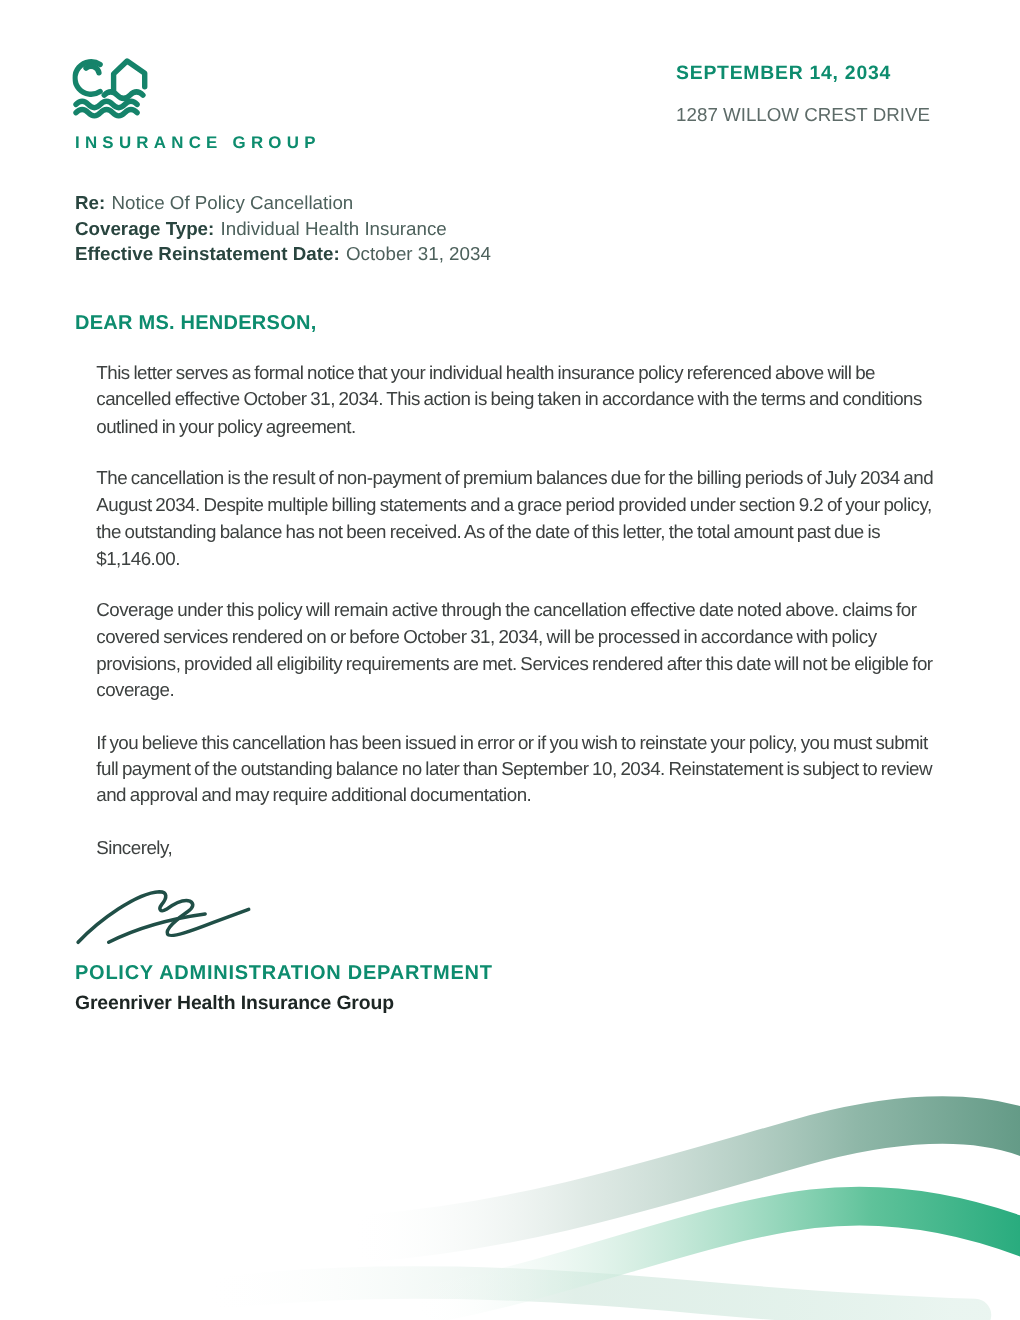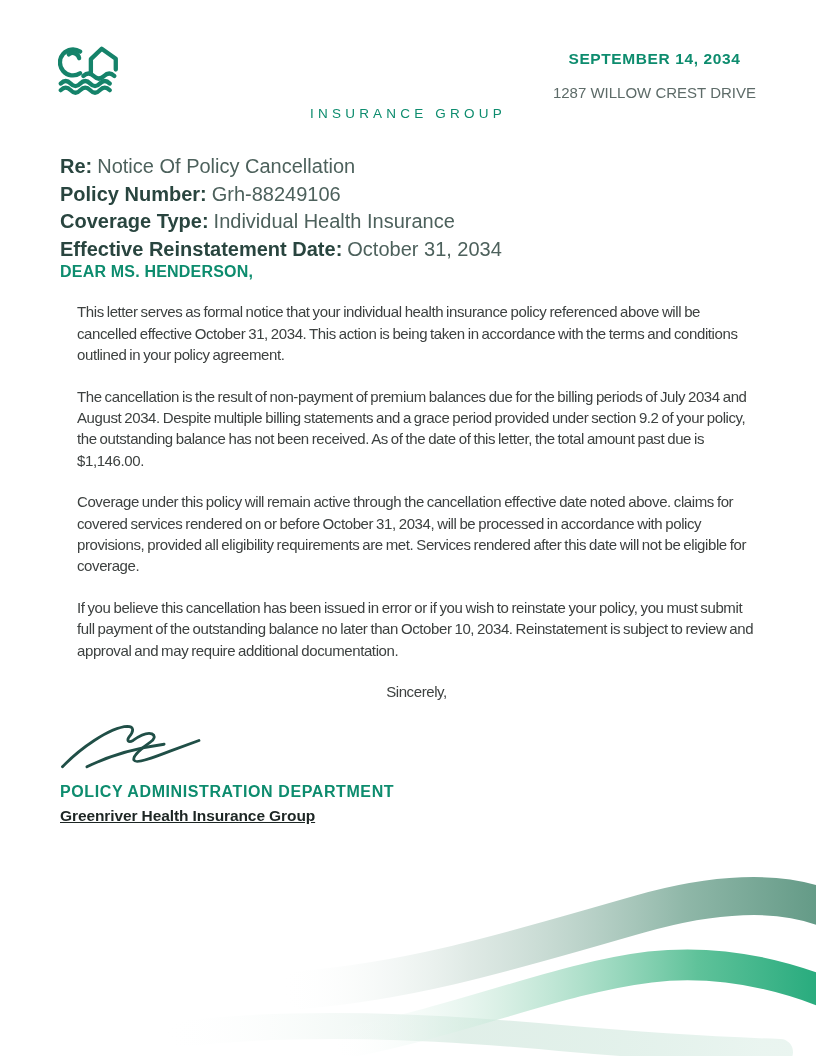--- a/index.html
+++ b/index.html
@@ -14,59 +14,59 @@
   .content{position:relative;padding:0 60px;z-index:2;}
 
   
   .letterhead{position:relative;padding-top:42px;}
   .logo-icon{display:block;width:62px;height:54px;margin-left:-2px;}
   .brand{
     font-size:29px;font-weight:800;color:#1c4a43;
     line-height:1.1;letter-spacing:.3px;margin-top:9px;
   }
   .tagline{
-    font-size:13.5px;font-weight:400;color:#0d8c6e;
-    letter-spacing:4.2px;margin-top:10px;text-align:center;
+    font-size:13.5px;font-weight:700;color:#0d8c6e;
+    letter-spacing:4.2px;margin-top:10px;
   }
-  .addr-block{position:absolute;top:50px;right:0;text-align:center;}
+  .addr-block{position:absolute;top:50px;right:12px;text-align:left;}
   .date-line{
     font-size:15.5px;font-weight:800;color:#0d8c6e;
     letter-spacing:.6px;margin-bottom:14px;
   }
   .recipient-name{
     font-size:15.5px;font-weight:800;color:#20443e;margin-bottom:5px;
     letter-spacing:.2px;
   }
   .addr-line{font-size:15px;color:#5d6b68;line-height:1.42;}
 
   
-  .ref{margin-top:32px;font-size:20px;line-height:1.38;color:#4d615c;}
+  .ref{margin-top:32px;font-size:15px;line-height:1.38;color:#4d615c;}
   .ref-row{white-space:nowrap;}
   .ref-label{font-weight:700;color:#29453f;margin-right:5px;}
 
   
   .salutation{
-    font-size:16px;font-weight:800;color:#0d8c6e;
+    margin-top:35px;font-size:16px;font-weight:800;color:#0d8c6e;
     letter-spacing:.2px;
   }
   p.body{
     margin:20px 0 0 17px;
     font-size:15px;line-height:21.4px;color:#3d4140;
     letter-spacing:-.4px;word-spacing:-.8px;
     max-width:690px;
   }
-  .closing{margin-top:20px;text-align:center;}
+  .closing{margin-top:20px;}
 
   
   .sig-flourish{display:block;width:152px;height:64px;margin-top:14px;margin-left:-2px;}
   .dept{
     font-size:16px;font-weight:800;color:#0d8c6e;
     letter-spacing:.6px;margin-top:3px;
   }
-  .company{font-size:15.5px;font-weight:700;color:#1d2624;margin-top:6px;letter-spacing:-.1px;text-decoration:underline;}
+  .company{font-size:15.5px;font-weight:700;color:#1d2624;margin-top:6px;letter-spacing:-.1px;}
 
   
   .waves{position:absolute;left:0;bottom:0;width:816px;height:280px;z-index:1;pointer-events:none;}
 </style>
 </head>
 <body>
 
 <div class="page">
 
   <svg class="waves" viewBox="0 0 816 280" fill="none" xmlns="http://www.w3.org/2000/svg">
@@ -113,36 +113,33 @@
         <div class="date-line">SEPTEMBER 14, 2034</div>
         <div class="addr-line">1287 WILLOW CREST DRIVE</div>
       </div>
     </header>
 
     <section class="ref">
       <div class="ref-row">
         <span class="ref-label">Re:</span><span>Notice Of Policy Cancellation</span>
       </div>
       <div class="ref-row">
-        <span class="ref-label">Policy Number:</span><span>Grh-88249106</span>
-      </div>
-      <div class="ref-row">
         <span class="ref-label">Coverage Type:</span><span>Individual Health Insurance</span>
       </div>
       <div class="ref-row">
         <span class="ref-label">Effective Reinstatement Date:</span><span>October 31, 2034</span>
       </div>
     </section>
 
     <div class="salutation">DEAR MS. HENDERSON,</div>
 
     <p class="body">This letter serves as formal notice that your individual health insurance policy referenced above will be cancelled effective October 31, 2034. This action is being taken in accordance with the terms and conditions outlined in your policy agreement.</p>
     <p class="body">The cancellation is the result of non-payment of premium balances due for the billing periods of July 2034 and August 2034. Despite multiple billing statements and a grace period provided under section 9.2 of your policy, the outstanding balance has not been received. As of the date of this letter, the total amount past due is $1,146.00.</p>
     <p class="body">Coverage under this policy will remain active through the cancellation effective date noted above. claims for covered services rendered on or before October 31, 2034, will be processed in accordance with policy provisions, provided all eligibility requirements are met. Services rendered after this date will not be eligible for coverage.</p>
-    <p class="body">If you believe this cancellation has been issued in error or if you wish to reinstate your policy, you must submit full payment of the outstanding balance no later than October 10, 2034. Reinstatement is subject to review and approval and may require additional documentation.</p>
+    <p class="body">If you believe this cancellation has been issued in error or if you wish to reinstate your policy, you must submit full payment of the outstanding balance no later than September 10, 2034. Reinstatement is subject to review and approval and may require additional documentation.</p>
 
     <p class="body closing">Sincerely,</p>
 
     <svg class="sig-flourish" viewBox="0 0 160 68" fill="none" xmlns="http://www.w3.org/2000/svg" stroke="#204f47" stroke-width="3" stroke-linecap="round">
       <path d="M4 54 C22 35 54 12 73 11 C80 11 80 16 75 22 C72 26 74 29 79 26 C86 21 93 17 99 19 C103 21 102 25 97 28 C88 34 78 43 80 47 C82 51 101 44 119 37 C130 33 141 29 149 26"></path>
       <path d="M30 54 C52 43 82 34 112 30"></path>
     </svg>
     <div class="dept">POLICY ADMINISTRATION DEPARTMENT</div>
     <div class="company">Greenriver Health Insurance Group</div>
 

